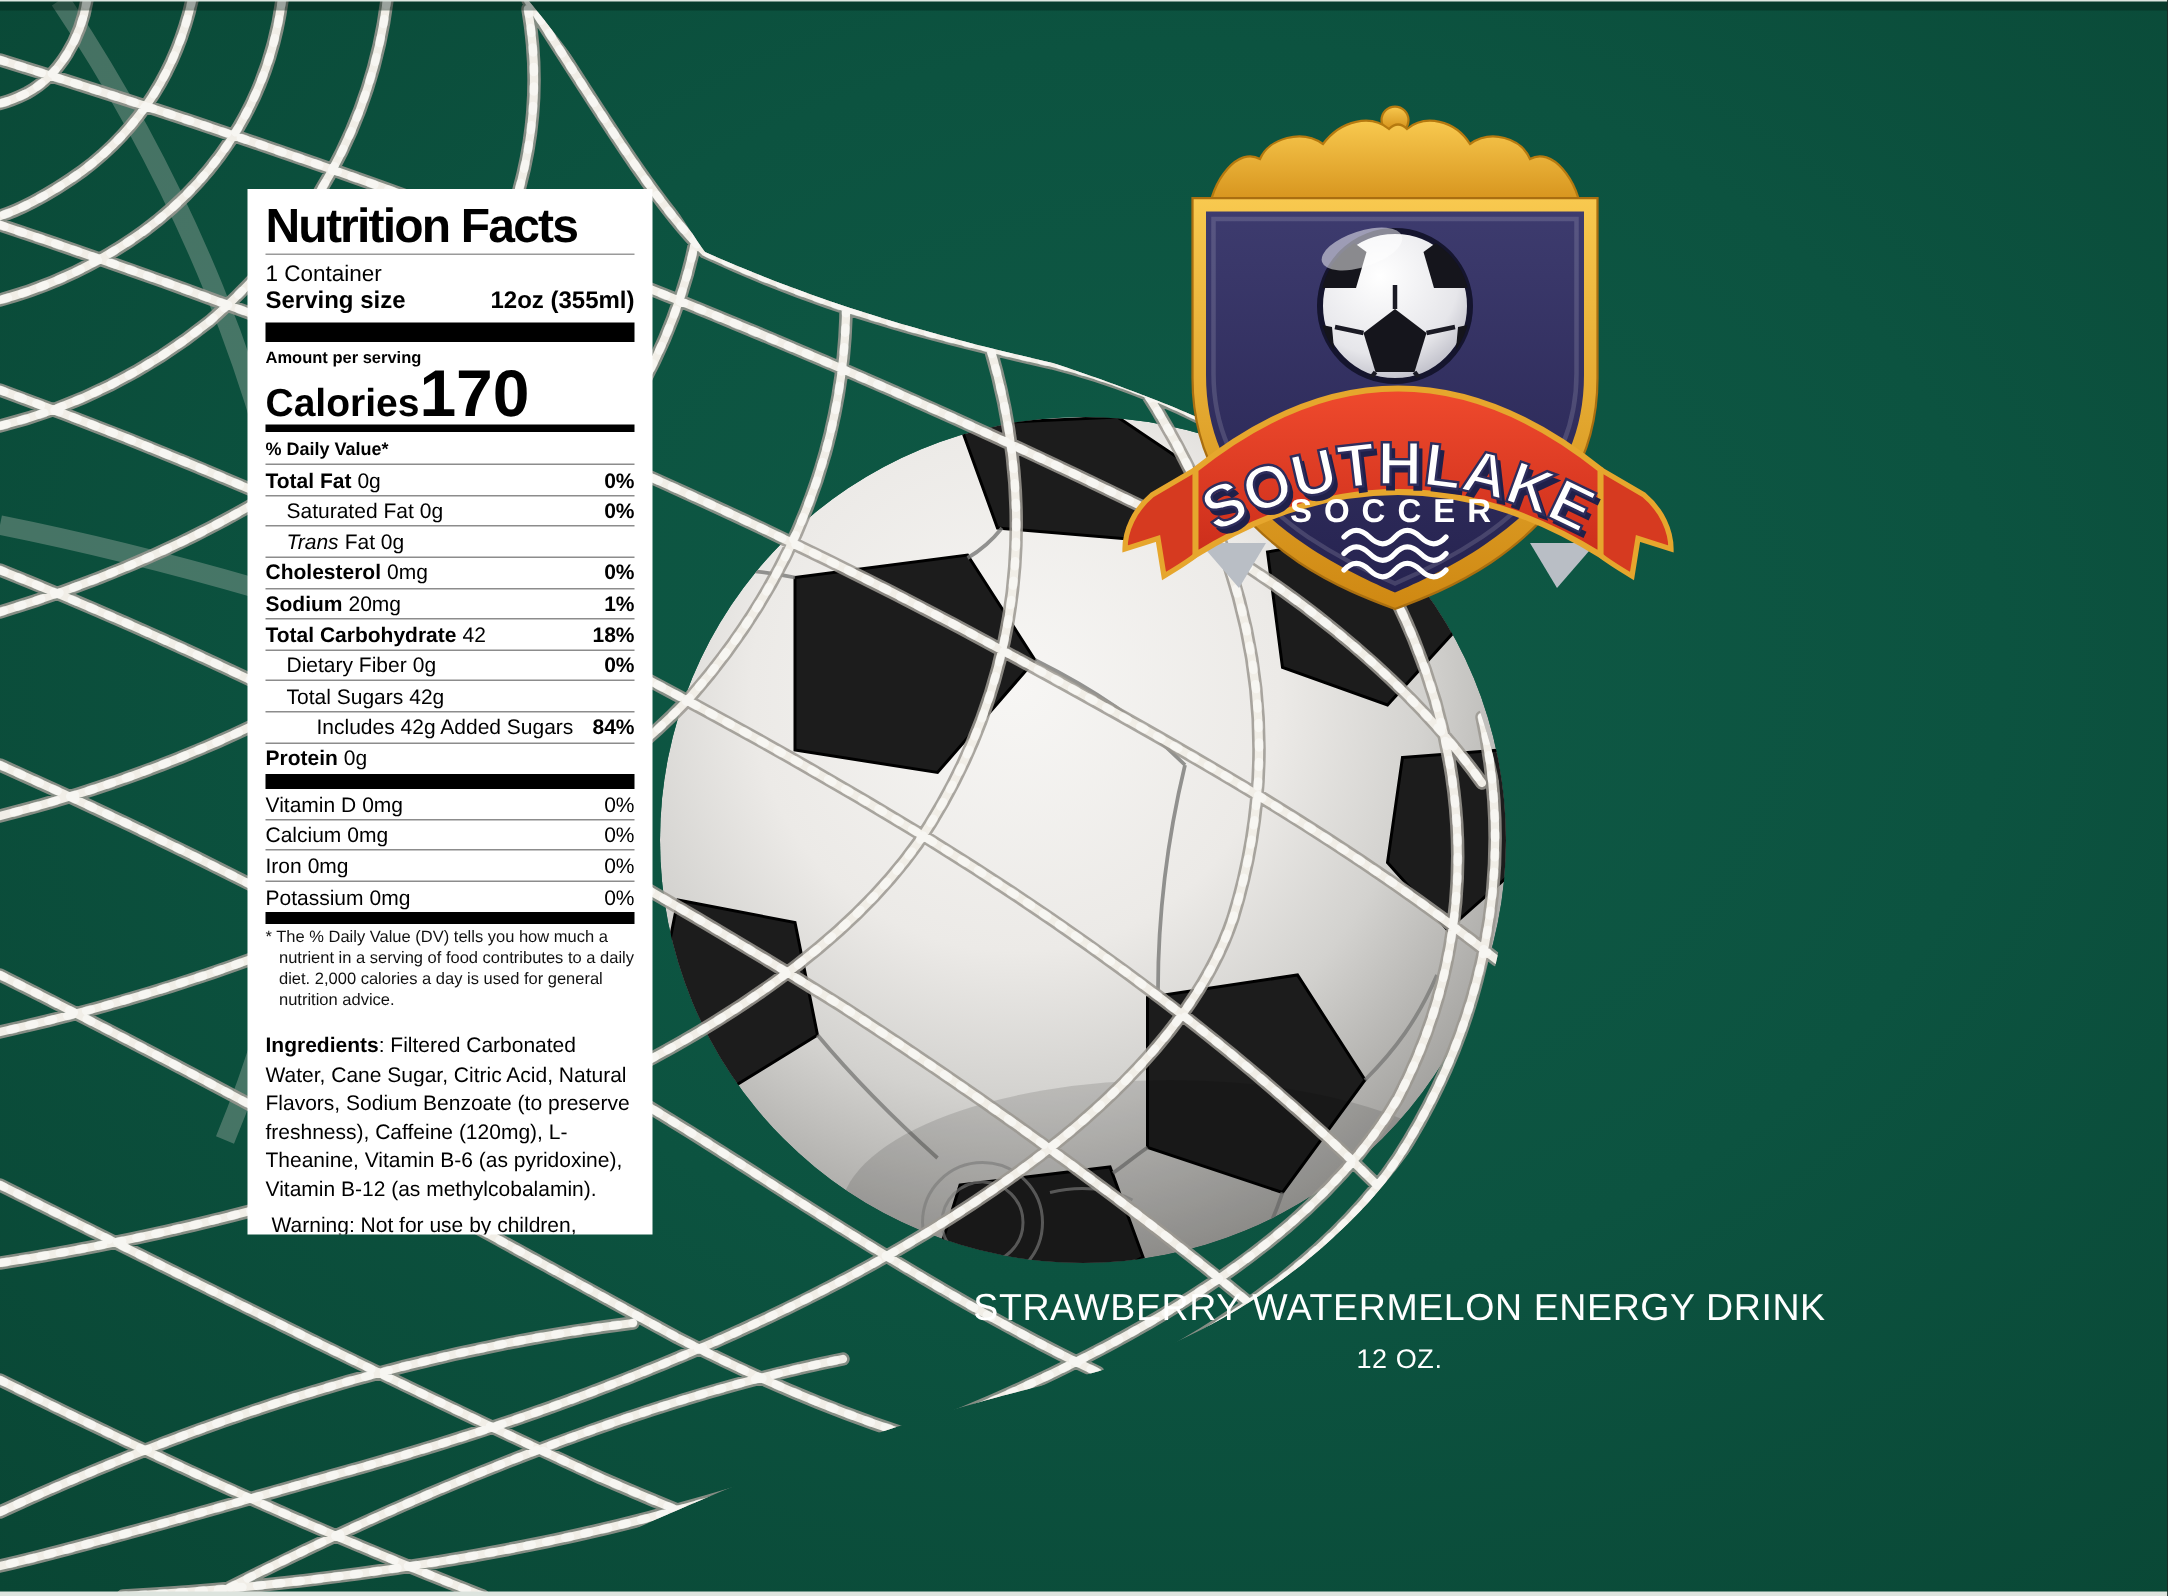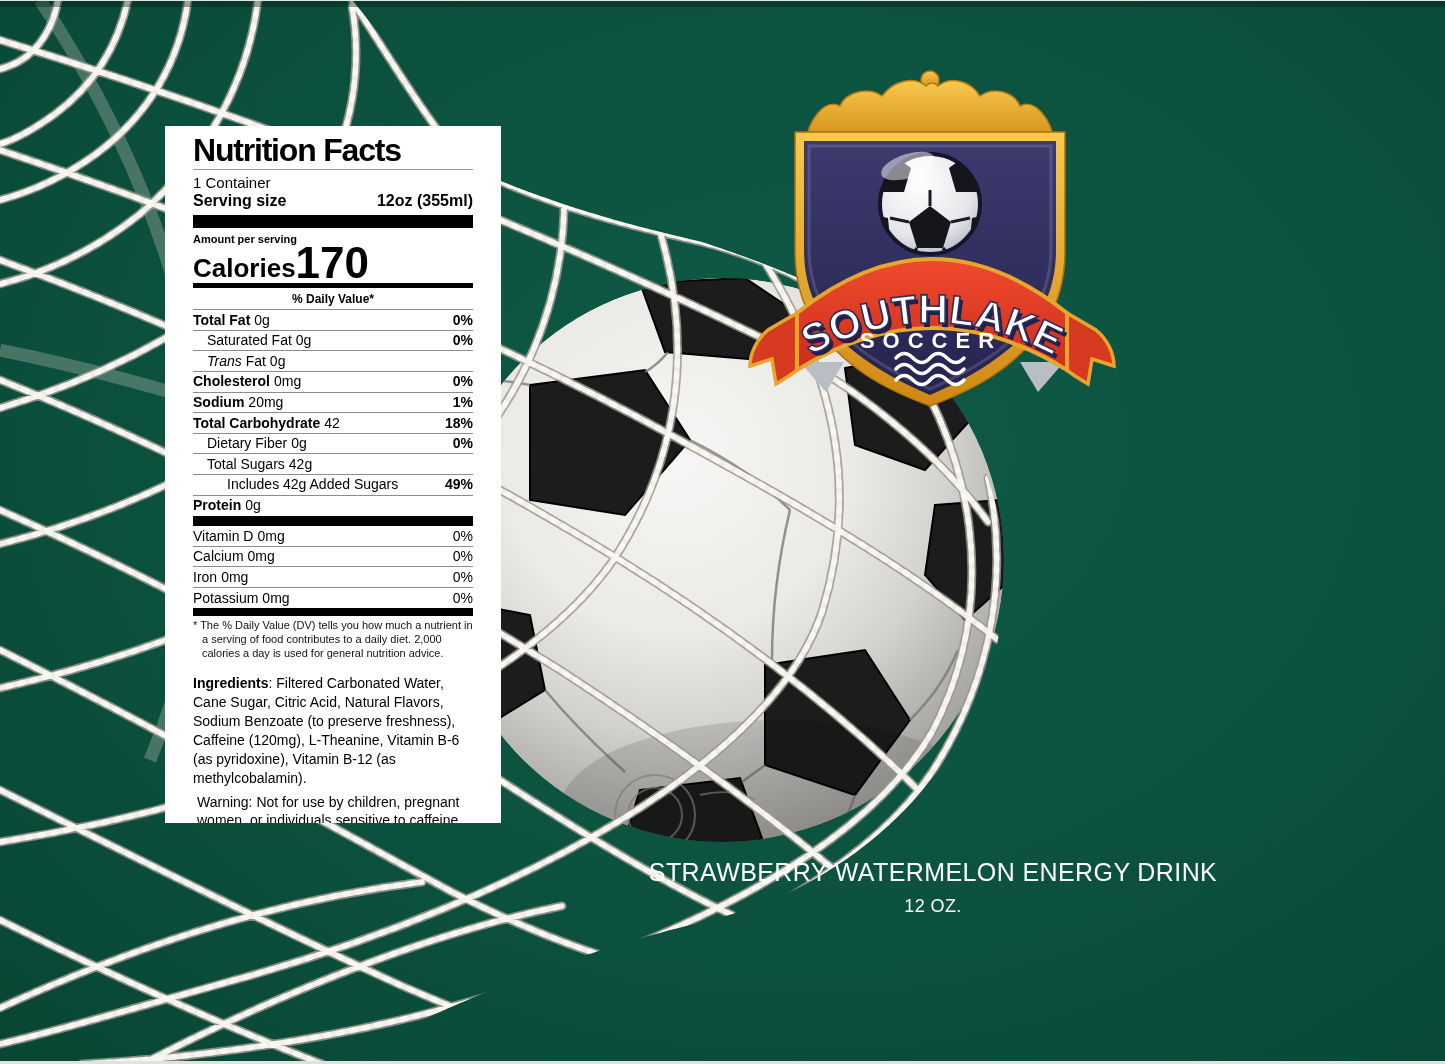--- a/index.html
+++ b/index.html
@@ -6,34 +6,34 @@
   #canvas{position:relative;width:1445px;height:1064px;overflow:hidden;
     background:radial-gradient(ellipse at 55% 42%, #0f5a46 0%, #0c5340 48%, #094634 100%);
     font-family:"Liberation Sans", sans-serif;}
   .edge-top{position:absolute;left:0;top:0;width:100%;height:6px;
     background:rgba(2,25,18,.38);border-top:1px solid #dfe7e1;}
   .edge-bottom{position:absolute;left:0;bottom:0;width:100%;height:3px;background:#dde4de;}
   #scene{position:absolute;left:0;top:0;}
   #crest{position:absolute;left:748px;top:62px;}
 
   
-  .nf{position:absolute;left:165px;top:126px;width:336px;height:697px;background:#fff;
-      color:#000;padding:8px 28px 10px;box-sizing:border-box;overflow:hidden;}
+  .nf{position:absolute;left:165px;top:126px;width:270px;height:697px;background:#fff;
+      color:#000;padding:8px 12px 10px;box-sizing:border-box;overflow:hidden;}
   .nf .title{font-size:32px;font-weight:bold;letter-spacing:-1.2px;line-height:1.0;
       border-bottom:1px solid #9a9a9a;padding-bottom:3px;}
   .nf .container{font-size:15px;margin-top:4px;}
   .nf .serving{display:flex;justify-content:space-between;font-size:16px;font-weight:bold;
       margin-top:1px;padding-bottom:5px;}
   .bar{background:#000;}
   .bar-13{height:13px;} .bar-5{height:5px;margin-top:2px;} .bar-10{height:10px;margin-top:1px;} .bar-8{height:8px;}
   .nf .aps{font-size:11px;font-weight:bold;margin-top:5px;}
   .nf .calrow{display:flex;justify-content:flex-start;align-items:flex-end;margin-bottom:2px;}
   .nf .callabel{font-size:26px;font-weight:bold;line-height:1;}
   .nf .calvalue{font-size:44px;font-weight:bold;line-height:.82;}
-  .nf .dvh{font-size:12px;font-weight:bold;text-align:center;padding:4px 0 3px;}
+  .nf .dvh{font-size:12px;font-weight:bold;text-align:left;padding:4px 0 3px;}
   .nrow,.mrow{display:flex;justify-content:space-between;border-top:1px solid #8c8c8c;
       padding:2.5px 0 2px;font-size:14px;line-height:1.08;}
   .nname{white-space:nowrap;}
   .na{margin-left:4px;}
   .b{font-weight:bold;}
   .it{font-style:italic;text-align:right;}
   .i1{padding-left:14px;} .i2{padding-left:34px;text-align:right;}
   .foot{font-size:11px;line-height:1.27;margin-top:3px;padding-left:9px;text-indent:-9px;color:#111;}
   .ing{font-size:14px;line-height:1.36;margin-top:13px;}
   .warn{font-size:14px;line-height:1.32;margin-top:5px;padding-left:4px;}
@@ -260,21 +260,21 @@
     <div class="nrow">
       <span class="nname i1"><span>Dietary Fiber</span><span class="na">0g</span></span>
       <span class="b">0%</span>
     </div>
     <div class="nrow">
       <span class="nname i1"><span>Total Sugars</span><span class="na">42g</span></span>
       <span></span>
     </div>
     <div class="nrow">
       <span class="nname i2"><span>Includes 42g Added Sugars</span><span class="na"></span></span>
-      <span class="b">49%</span>
+      <span class="b">84%</span>
     </div>
     <div class="nrow">
       <span class="nname"><span class="b">Protein</span><span class="na">0g</span></span>
       <span></span>
     </div>
 
     <div class="bar bar-10"></div>
 
     <div class="mrow" style="border-top:none">
       <span class="nname"><span>Vitamin D</span><span class="na">0mg</span></span>

